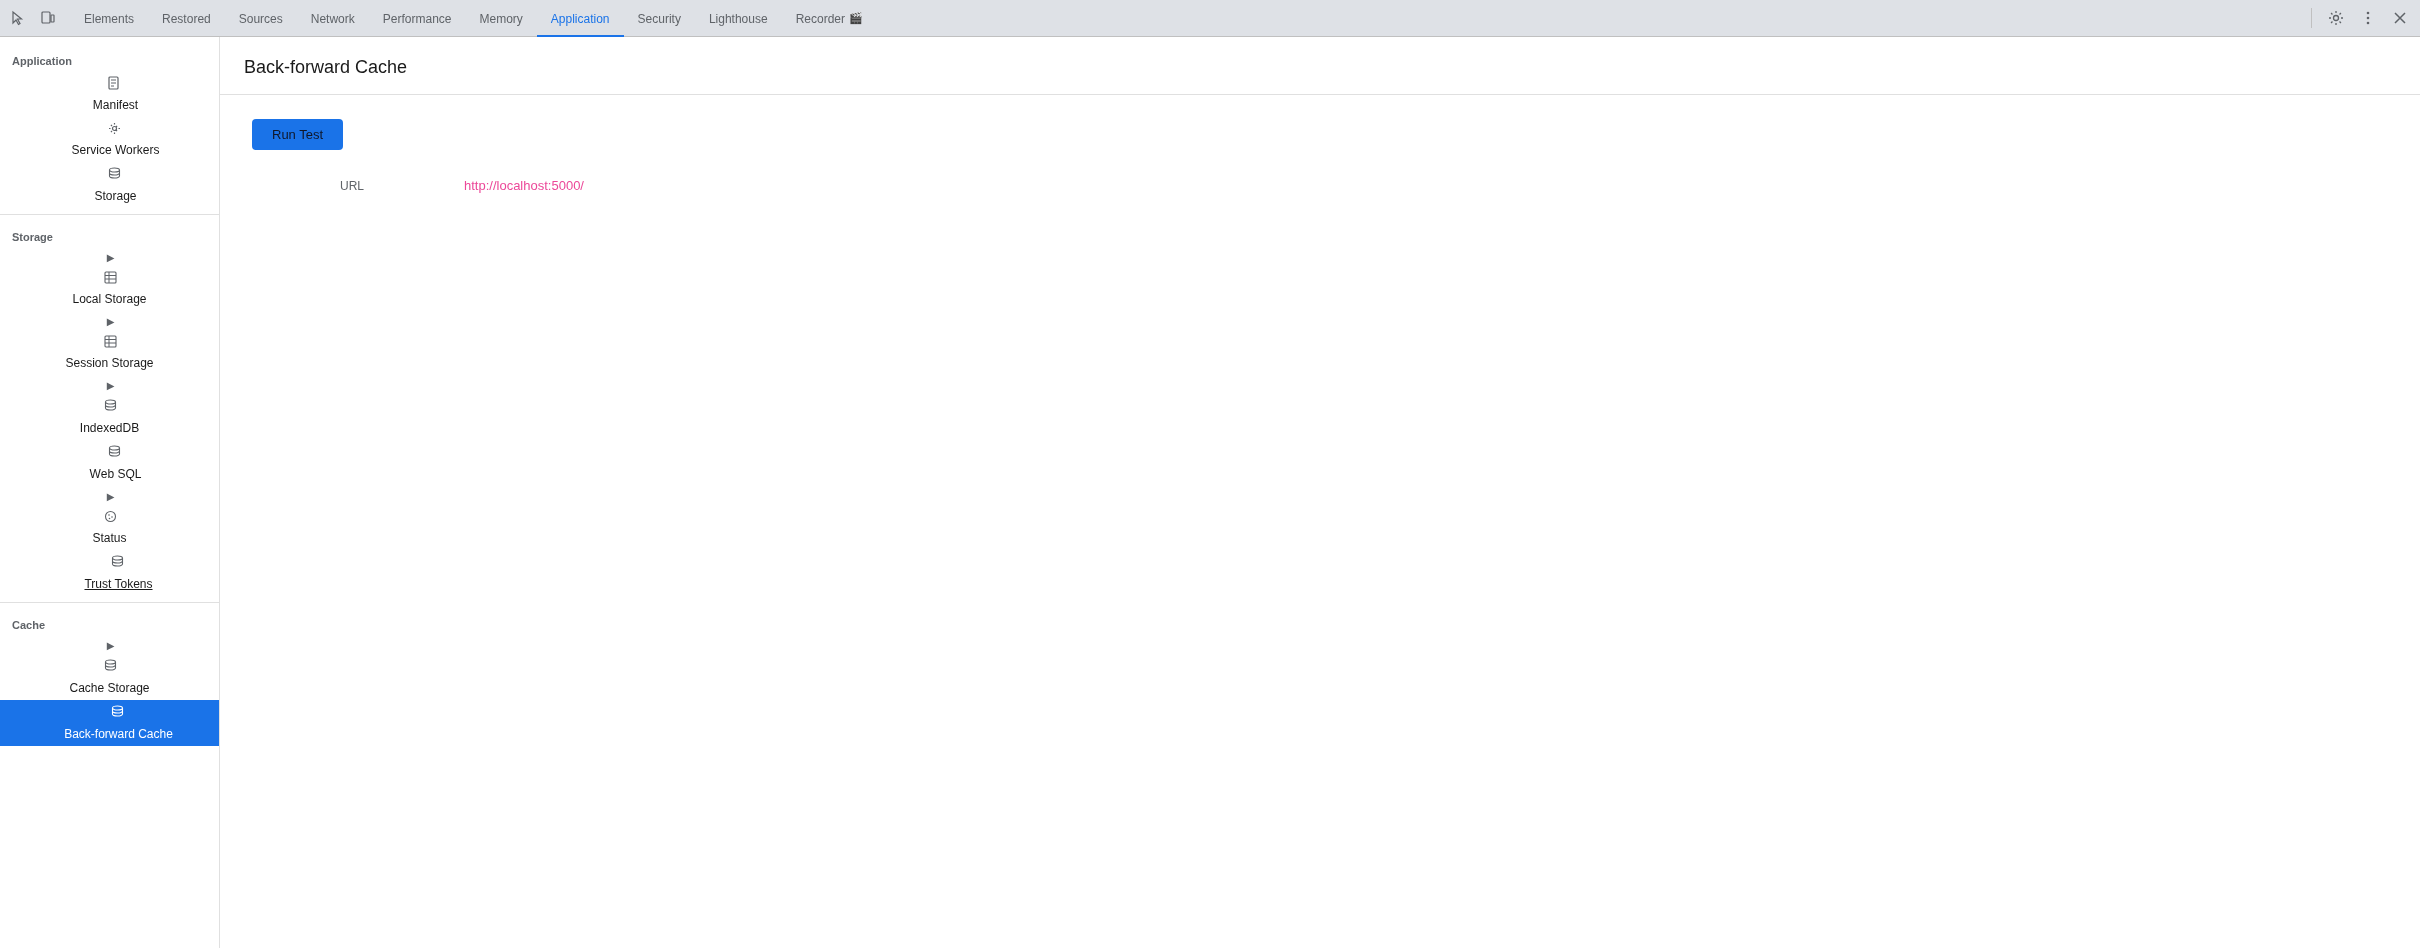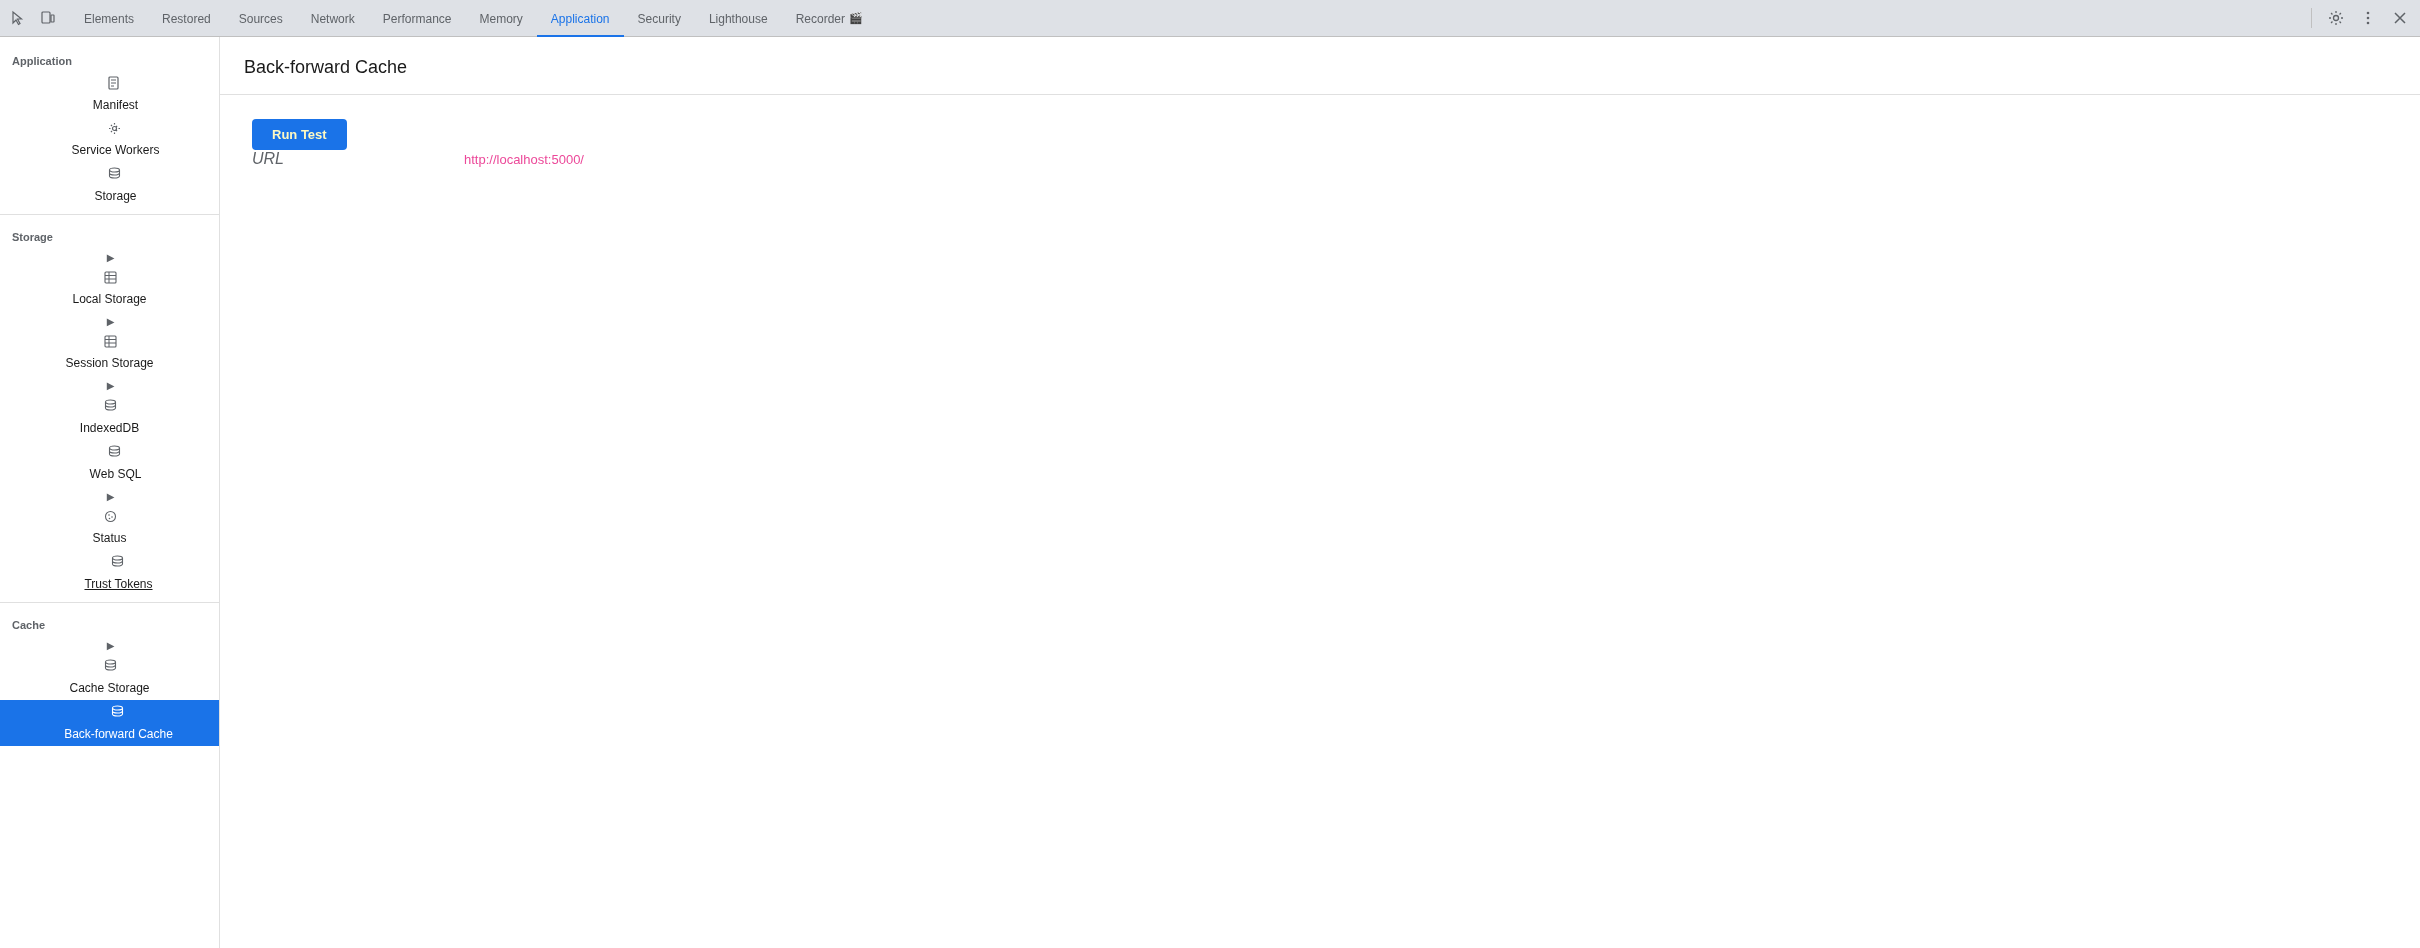--- a/index.html
+++ b/index.html
@@ -153,40 +153,40 @@
     .content-title {
       font-size: 18px;
       font-weight: 400;
       color: #1a1a1a;
     }
     .content-body {
       padding: 24px 32px;
     }
     .run-test-btn {
       background: #1a73e8;
-      color: #fef9c3;
+      color: #0f172a;
       border: none;
       border-radius: 4px;
       padding: 8px 20px;
       font-size: 13px;
       cursor: pointer;
-      font-weight: 700;
+      font-weight: 400;
+      margin-bottom: 28px;
     }
     .info-row {
       display: flex;
       align-items: baseline;
       margin-bottom: 16px;
       gap: 12px;
     }
     .info-label {
-      font-size: 16px;
+      font-size: 12px;
       color: #5f6368;
       min-width: 200px;
-      text-align: left;
-      font-style: italic;
+      text-align: center;
     }
     .info-value {
       font-size: 13px;
       color: #ec4899;
     }
     .info-value-box {
       font-size: 12px;
       color: #1a1a1a;
       border: 2px solid #d32f2f;
       padding: 3px 10px;

